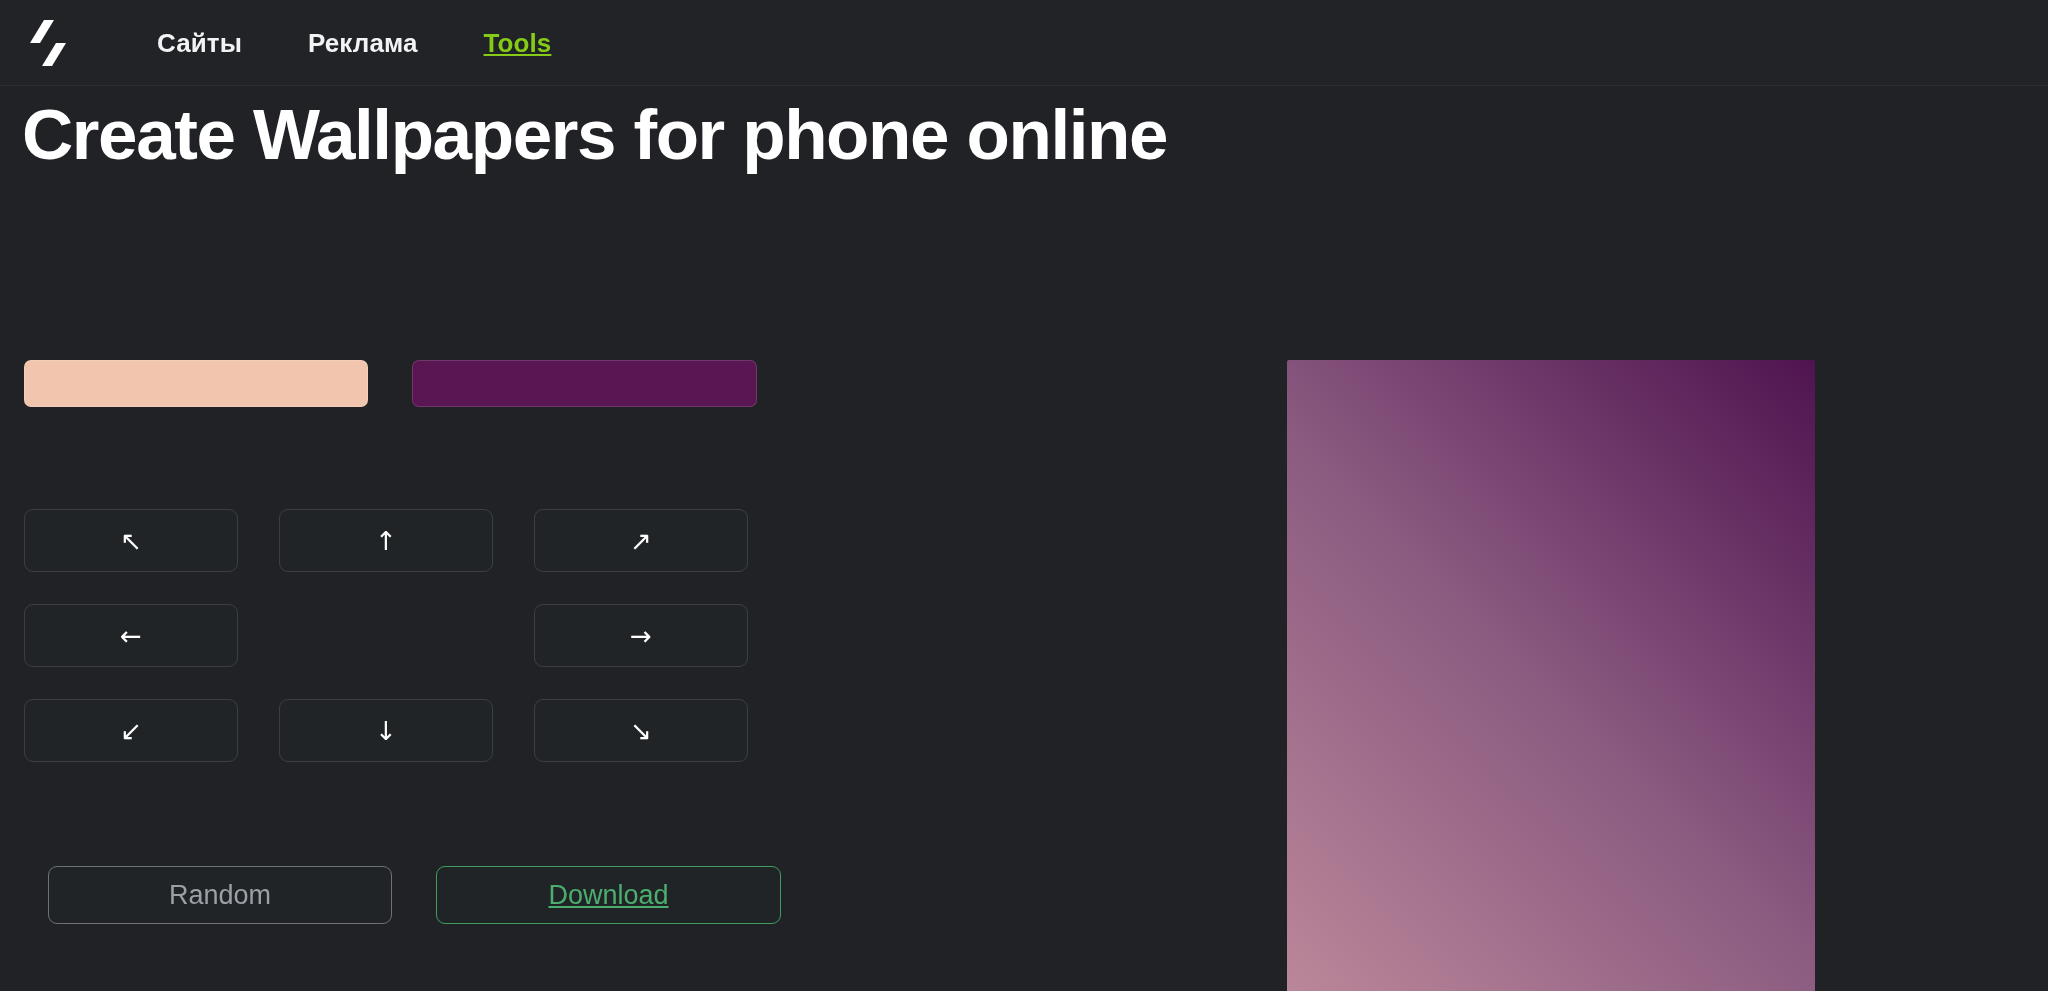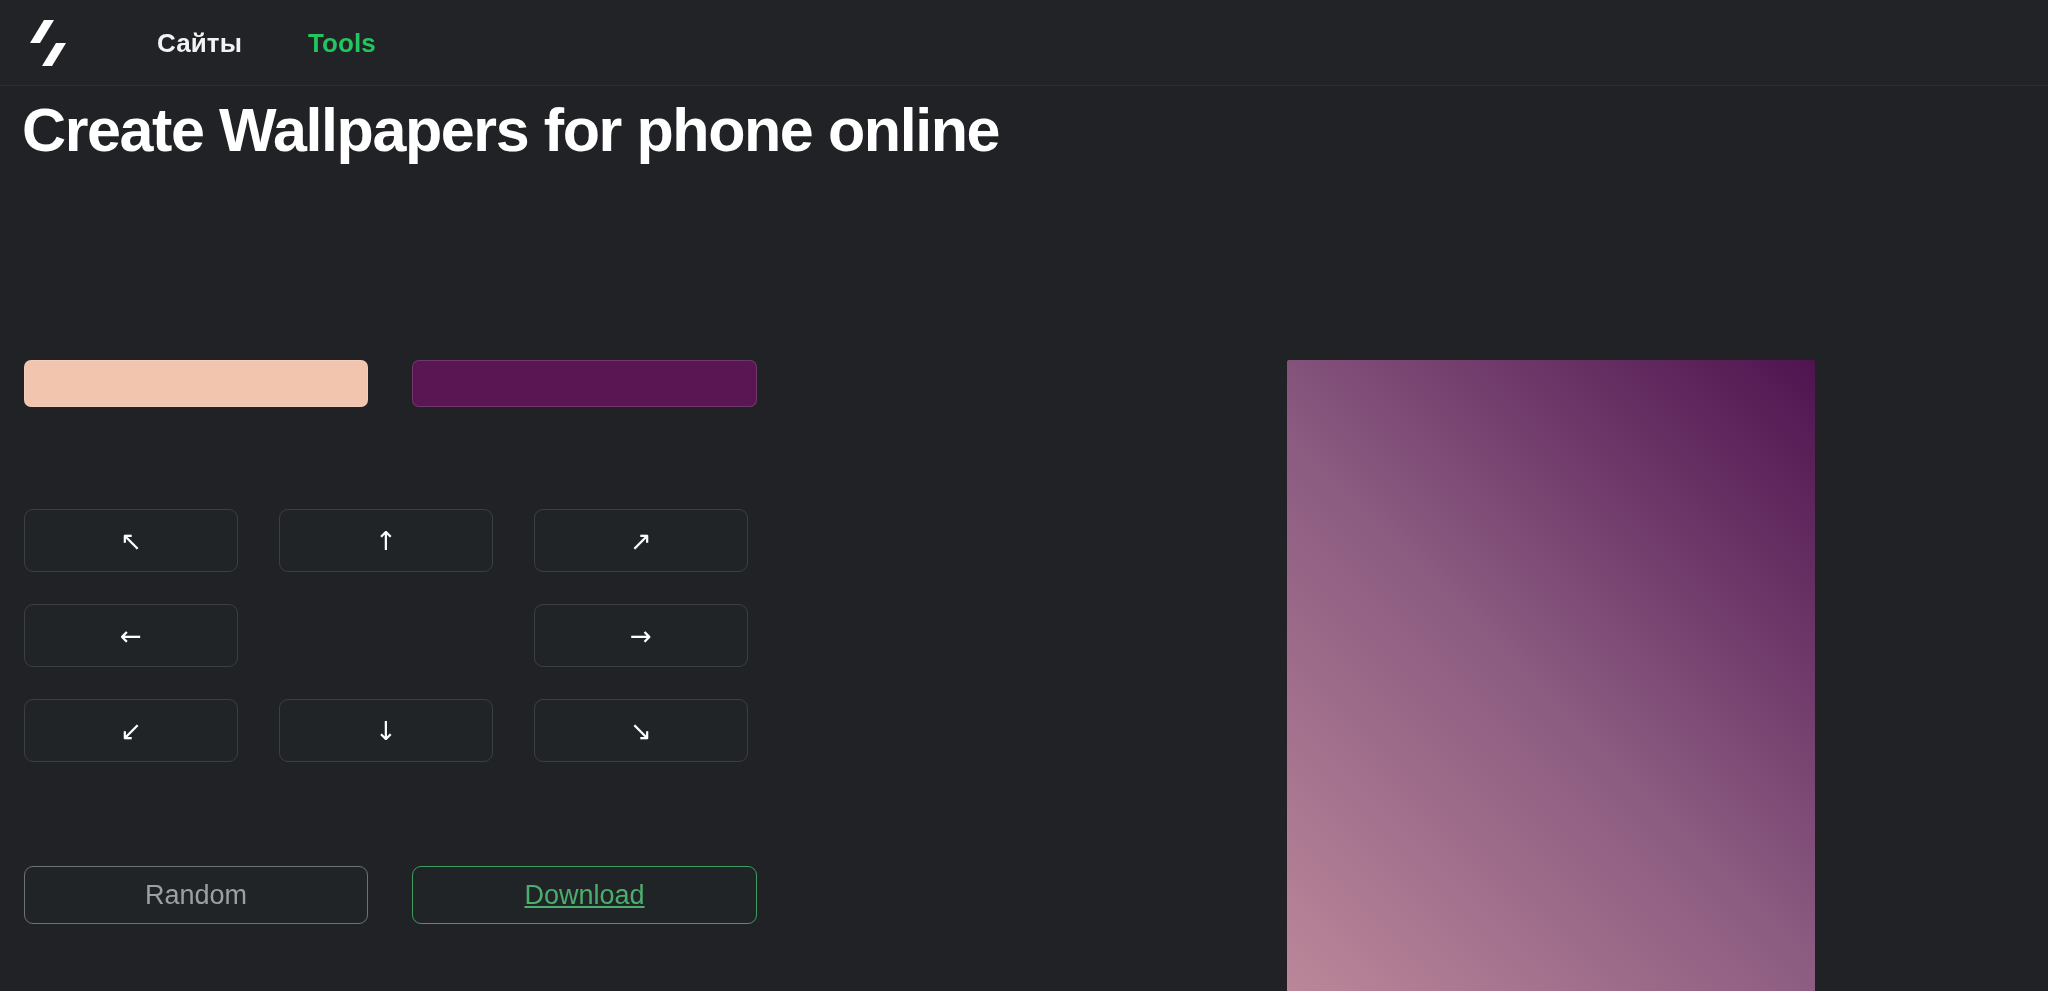--- a/index.html
+++ b/index.html
@@ -76,21 +76,21 @@
     line-height: 86px;
   }
   .nav-item.active { color: #8b6cf5; }
 
   
   .page-title {
     position: absolute;
     top: 98px;
     left: 22px;
     width: 2010px;
-    font-size: 61px;
+    font-size: 71px;
     font-weight: bold;
     line-height: 1.05;
     color: #ffffff;
     letter-spacing: -1.4px;
     white-space: nowrap;
   }
 
   
   .controls {
     position: absolute;
@@ -152,20 +152,21 @@
     display: flex;
     align-items: center;
     justify-content: center;
     cursor: pointer;
     user-select: none;
   }
   .action-btn.random {
     width: 344px;
     border: 1px solid #6d7277;
     color: #9aa0a6;
+    margin-left: 24px;
   }
   .action-btn.download {
     width: 345px;
     border: 1px solid #3f9d60;
     color: #4cae6e;
   }
 
   
   .preview {
     position: absolute;
@@ -186,21 +187,22 @@
 
 <nav class="navbar">
 
   <svg class="logo" viewBox="0 0 46 54">
     <polygon points="20,4 30,4 16,27 6,27" fill="#ffffff"></polygon>
     <polygon points="32,27 42,27 28,50 18,50" fill="#ffffff"></polygon>
   </svg>
 
   <ul class="nav-links">
     <li class="nav-item">Сайты</li>
-    <li class="nav-item active" style="color: #22c55e;">Tools</li>
+    <li class="nav-item">Реклама</li>
+    <li class="nav-item active" style="color: #84cc16; text-decoration: underline;">Tools</li>
   </ul>
 </nav>
 
 <h1 class="page-title">Create Wallpapers for phone online</h1>
 
 <section class="controls">
 
   <div class="swatch-row">
     <div class="swatch first" style="background: rgb(242, 198, 174);"></div>
     <div class="swatch second" style="background: rgb(90, 22, 82);"></div>

